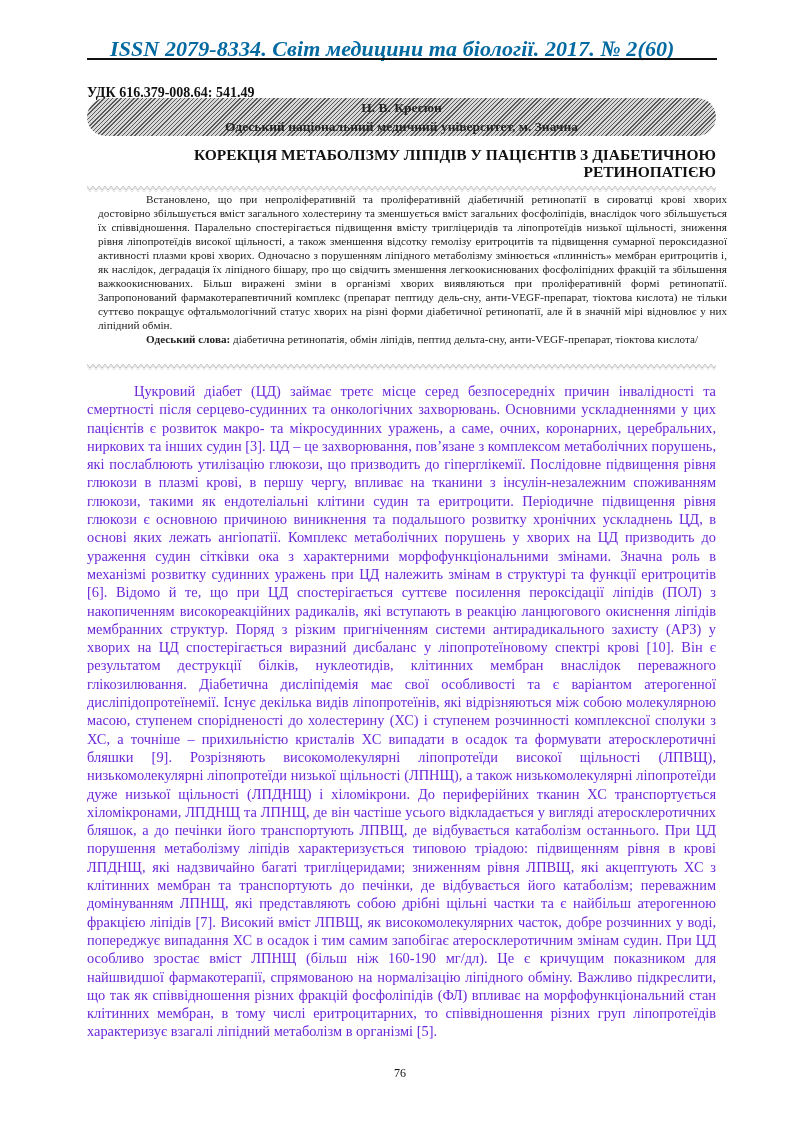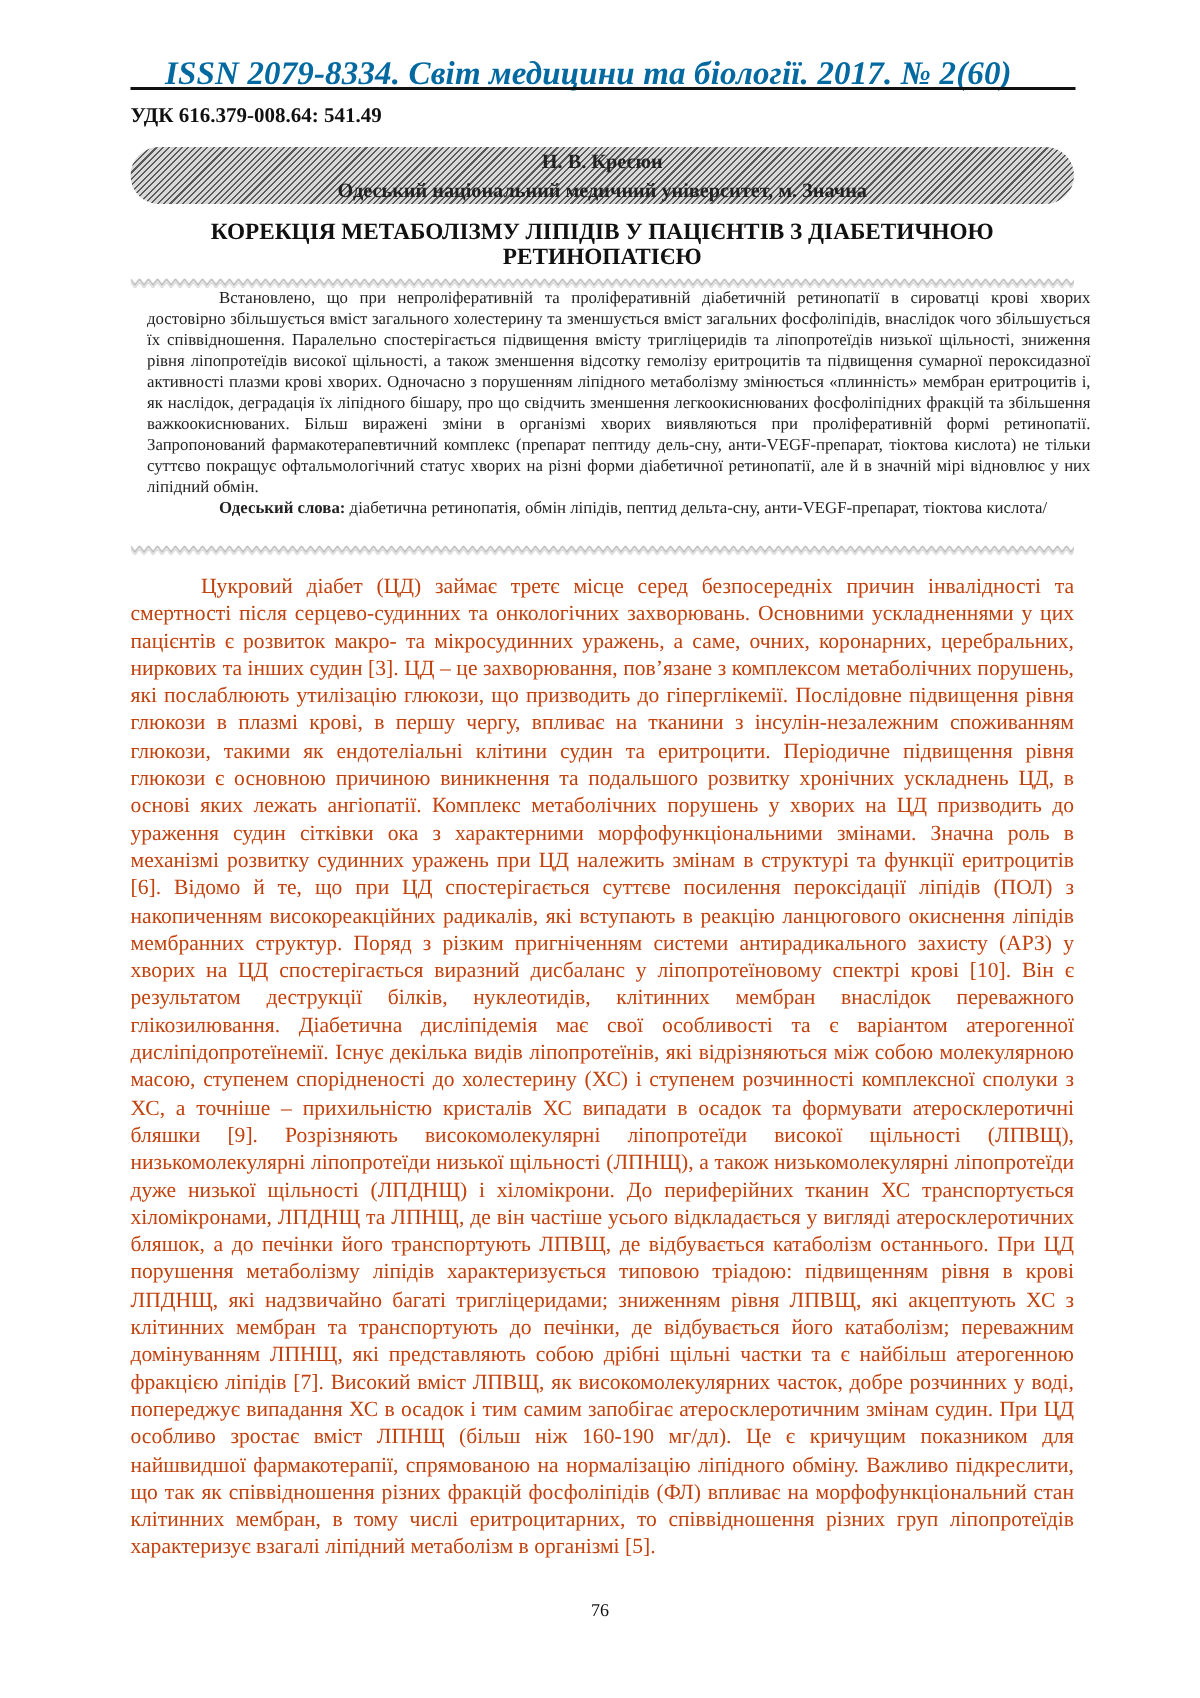--- a/index.html
+++ b/index.html
@@ -8,52 +8,52 @@
 
   .journal-header {
     position: absolute; left: 87px; top: 36px; width: 629px;
     font-family: "Liberation Serif", serif; font-style: italic; font-weight: bold;
     font-size: 22px; color: #0369a1; letter-spacing: 0.1px; white-space: nowrap; margin-left: 23px;
   }
   .header-rule {
     position: absolute; left: 87px; top: 58px; width: 630px; height: 2px; background: #111;
   }
   .udk {
-    position: absolute; left: 87px; top: 70px;
+    position: absolute; left: 87px; top: 85px;
     font-family: "Liberation Serif", serif; font-weight: bold; font-size: 14px; white-space: nowrap;
   }
   .author-band {
     position: absolute; left: 87px; top: 98px; width: 629px; height: 38px;
     background-color: #cfcfcf;
     background-image: repeating-linear-gradient(135deg, #5a5a5a 0px, #5a5a5a 1px, #d8d8d8 1px, #d8d8d8 3px);
     text-align: center;
     font-family: "Liberation Serif", serif; font-weight: bold; font-size: 13.5px; line-height: 19px;
     color: #222;
     border-radius: 19px;
   }
   .author-band span { display: block; }
   .title {
-    position: absolute; left: 87px; top: 146px; width: 629px; text-align: center;
+    position: absolute; left: 87px; top: 146px; width: 629px; text-align: right;
     font-family: "Liberation Serif", serif; font-weight: bold; font-size: 15.5px; line-height: 17px;
   }
   .wavy {
     position: absolute; left: 87px; width: 629px; height: 8px; overflow: hidden;
   }
   .wavy svg { display: block; }
   .abstract {
     position: absolute; left: 98px; top: 192px; width: 629px;
     font-family: "Liberation Serif", serif; font-size: 11.2px; line-height: 14.05px;
     text-align: justify; color: #222;
   }
   .abstract p { margin: 0; text-indent: 48px; }
   .abstract .kw-label { font-weight: bold; }
   .body-text {
     position: absolute; left: 87px; top: 382px; width: 629px;
     font-family: "Liberation Serif", serif; font-size: 14.4px; line-height: 18.3px;
-    text-align: justify; color: #c2410c;
+    text-align: justify; color: #6d28d9;
   }
   .body-text p { margin: 0; text-indent: 47px; }
   .page-number {
     position: absolute; left: 0; width: 800px; top: 1066px; text-align: center;
     font-family: "Liberation Serif", serif; font-size: 12px;
   }
 </style>
 </head>
 <body>
 

